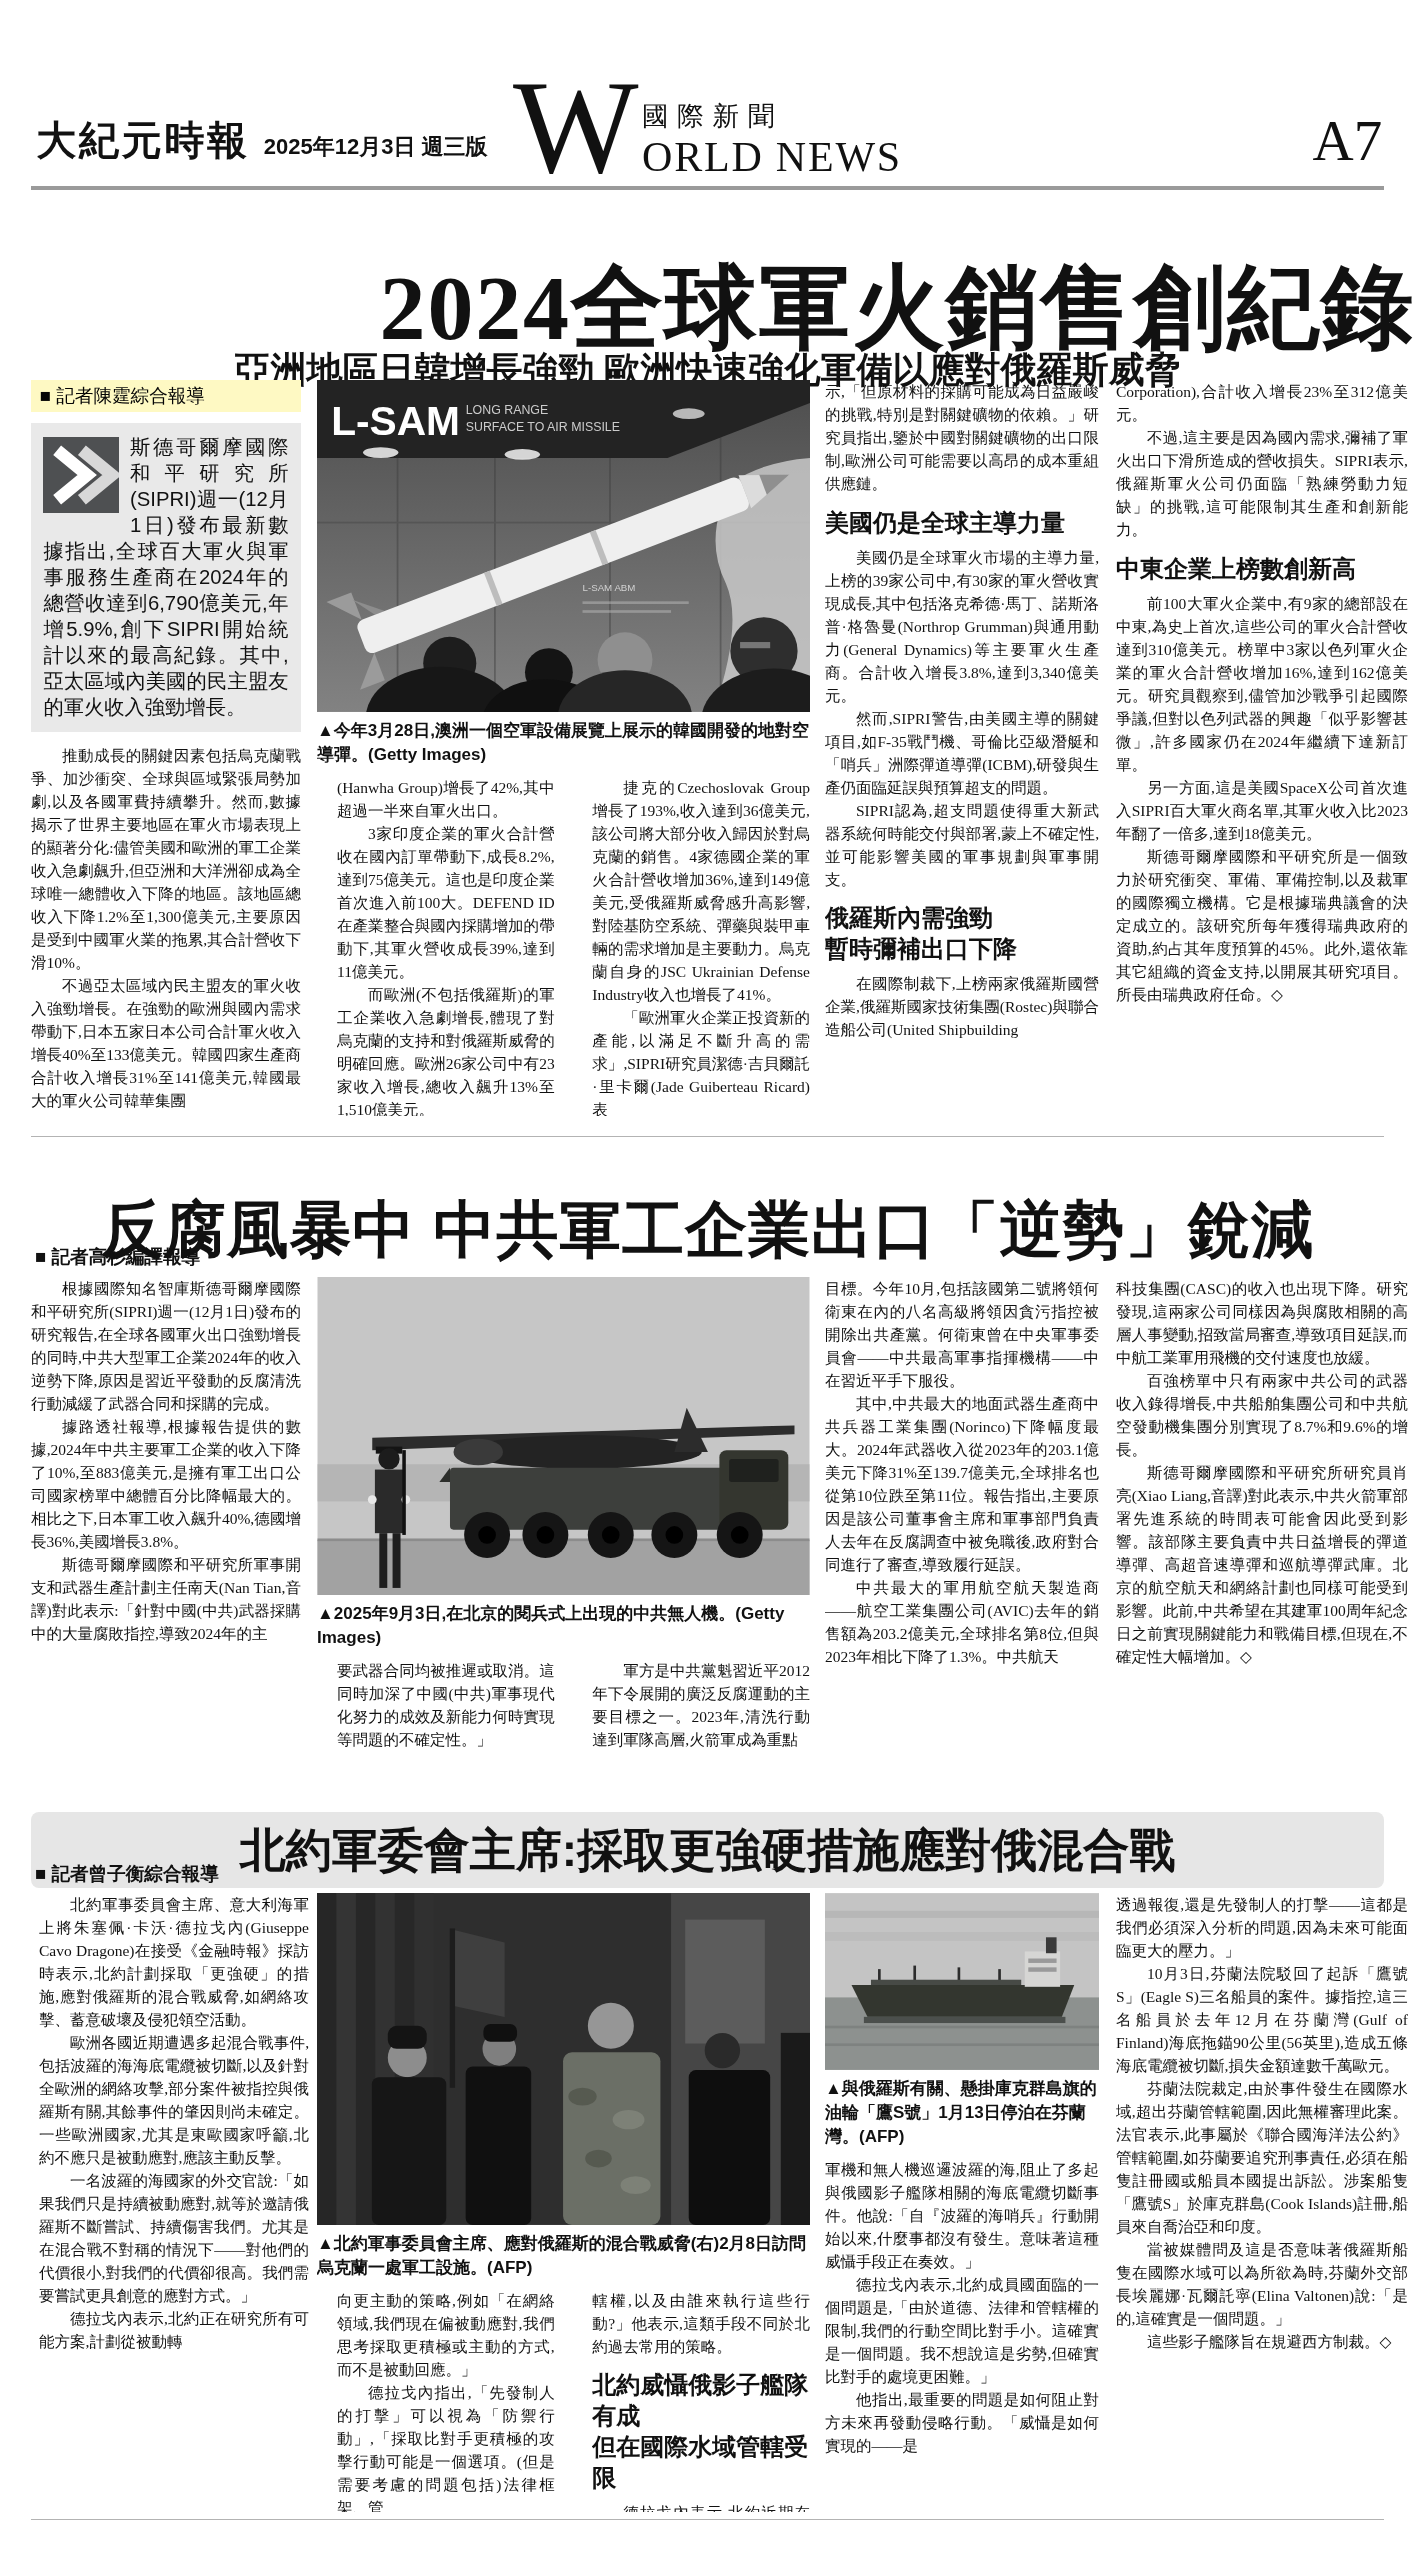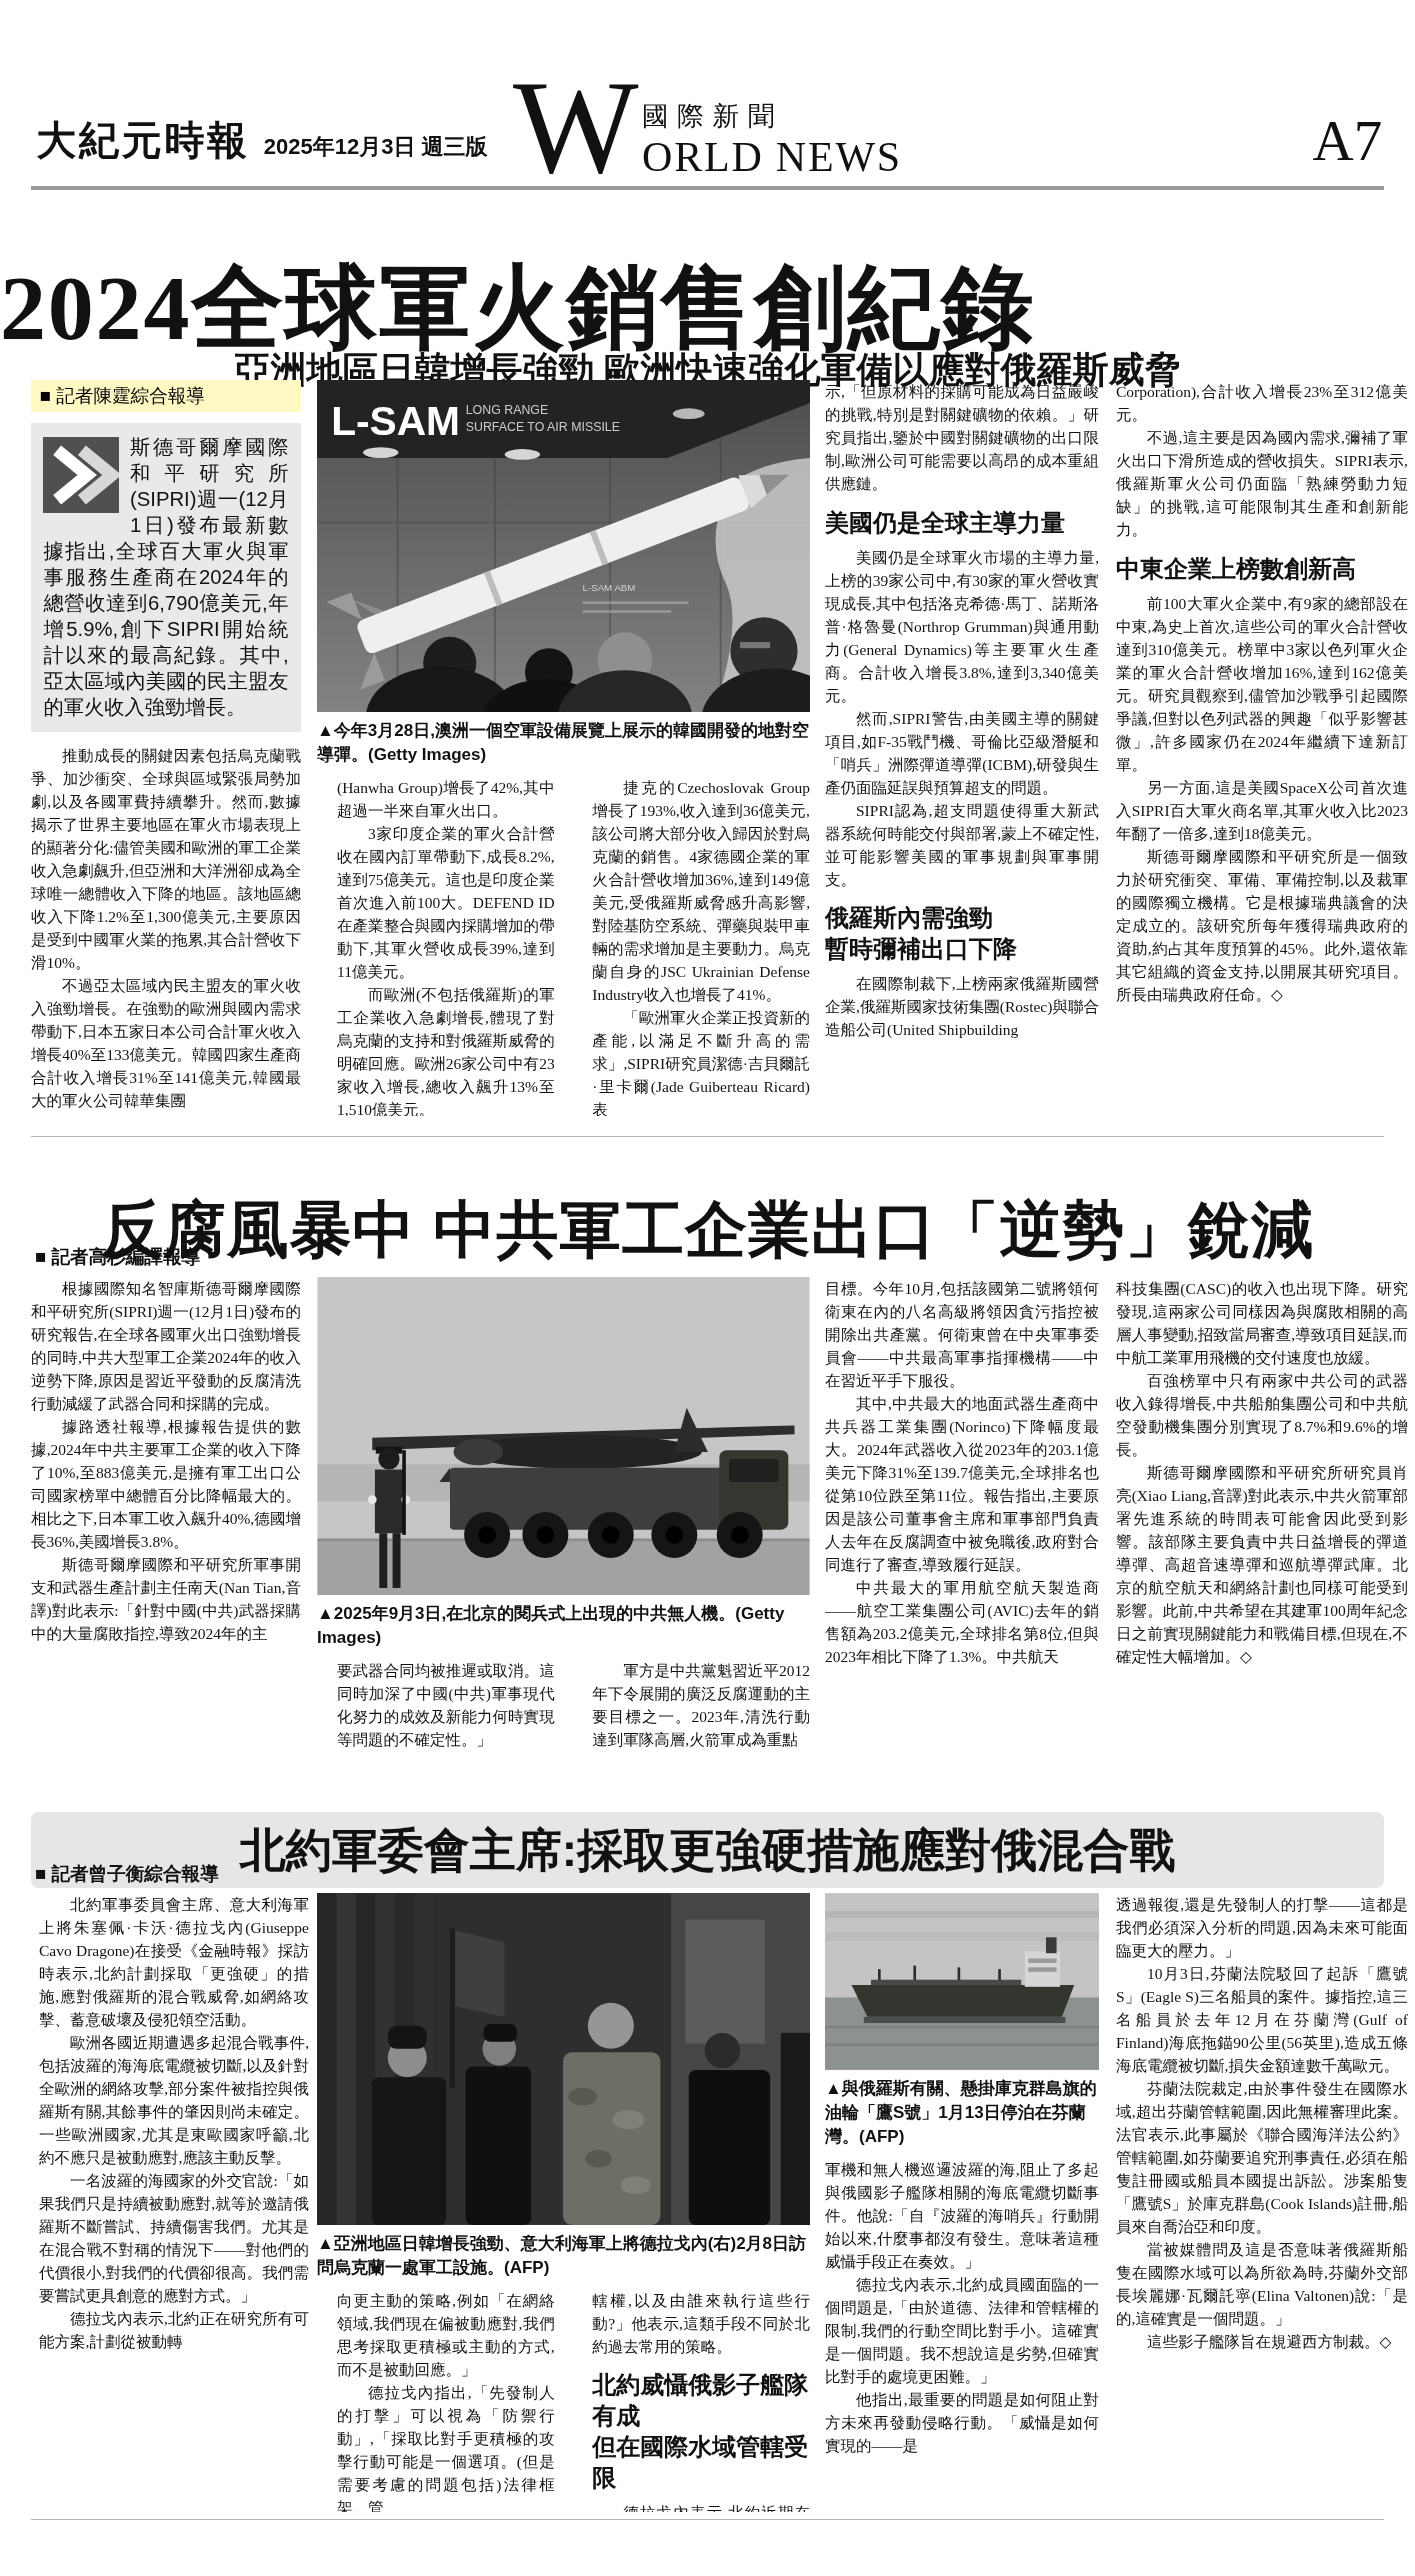--- a/index.html
+++ b/index.html
@@ -27,21 +27,21 @@
   .cont .para.first{text-indent:0;}
   .subhead{font-family:var(--ff-sans);font-weight:bold;font-size:24px;line-height:31px;margin:11.5px 0 8px;white-space:pre-line;text-align:left;text-indent:0;}
   .caption{font-family:var(--ff-sans);font-weight:bold;font-size:17px;line-height:24px;margin:7px 0 8.8px;text-align:left;}
   .col{position:absolute;overflow:hidden;}
   .subcols{display:flex;gap:17.7px;}
   .subcols .sc{flex:1;overflow:hidden;margin-left:20px;}
   .photo{position:relative;overflow:hidden;}
   .photo svg{display:block;}
 
   
-  .a1-headline{position:absolute;top:189px;left:0;width:1415px;text-align:left;font-family:var(--ff-serif);font-weight:bold;font-size:92px;line-height:1.25;letter-spacing:1.8px;}
+  .a1-headline{position:absolute;top:189px;left:0;width:1415px;text-align:right;font-family:var(--ff-serif);font-weight:bold;font-size:92px;line-height:1.25;letter-spacing:1.8px;}
   .a1-sub{position:absolute;top:318px;left:0;width:1415px;text-align:center;font-family:var(--ff-sans);font-weight:bold;font-size:36px;margin-top:28px;}
   .a1 .c1{left:31px;top:380px;width:270px;height:736px;}
   .a1 .mid{left:317px;top:380px;width:493px;height:736px;}
   .a1 .c4{left:825px;top:380px;width:274px;height:743px;}
   .a1 .c5{left:1116px;top:380px;width:292px;height:743px;}
   .byline-bar{background:#fef9c3;color:#050505;font-family:var(--ff-sans);font-weight:normal;font-size:18.6px;height:32px;line-height:32px;padding:0 8.8px;margin-bottom:10.6px;}
   .leadbox{background:#e9e9e9;padding:11.5px 12.4px;font-family:var(--ff-sans);font-size:20.3px;line-height:26px;text-align:justify;margin-bottom:12.4px;}
   .chev{float:left;width:76px;height:76px;margin:2.7px 10.6px 1.8px 0;}
   .rule1{position:absolute;top:1136px;left:31px;width:1353px;border-top:1.8px solid #b3b3b3;}
 
@@ -307,21 +307,21 @@
             <ellipse cx="300" cy="230" rx="16" ry="10" fill="#565a50"></ellipse>
             <ellipse cx="352" cy="256" rx="18" ry="11" fill="#7d8177"></ellipse>
             <ellipse cx="318" cy="300" rx="15" ry="10" fill="#565a50"></ellipse>
             <ellipse cx="360" cy="330" rx="17" ry="10" fill="#7d8177"></ellipse>
             <circle cx="458" cy="178" r="20" fill="#2a2a2a"></circle>
             <rect x="420" y="200" width="92" height="175" rx="8" fill="#0e0e0e"></rect>
             <rect x="524" y="158" width="33" height="217" fill="#1a1a1a"></rect>
           </g>
         </svg>
       </div>
-      <div class="caption">▲亞洲地區日韓增長強勁、意大利海軍上將德拉戈內(右)2月8日訪問烏克蘭一處軍工設施。(AFP)</div>
+      <div class="caption">▲北約軍事委員會主席、應對俄羅斯的混合戰威脅(右)2月8日訪問烏克蘭一處軍工設施。(AFP)</div>
       <div class="subcols">
         <div class="sc bodytext cont">
             <div class="para first">向更主動的策略,例如「在網絡領域,我們現在偏被動應對,我們思考採取更積極或主動的方式,而不是被動回應。」</div>
             <div class="para">德拉戈內指出,「先發制人的打擊」可以視為「防禦行動」,「採取比對手更積極的攻擊行動可能是一個選項。(但是需要考慮的問題包括)法律框架、管</div>
           </div>
         <div class="sc bodytext cont">
             <div class="para first">轄權,以及由誰來執行這些行動?」他表示,這類手段不同於北約過去常用的策略。</div>
             <div class="subhead">北約威懾俄影子艦隊有成
 但在國際水域管轄受限</div>
             <div class="para">德拉戈內表示,北約近期在「波羅的海哨兵」(Baltic Sentry)行動取得顯著成效,通過艦艇、</div>

